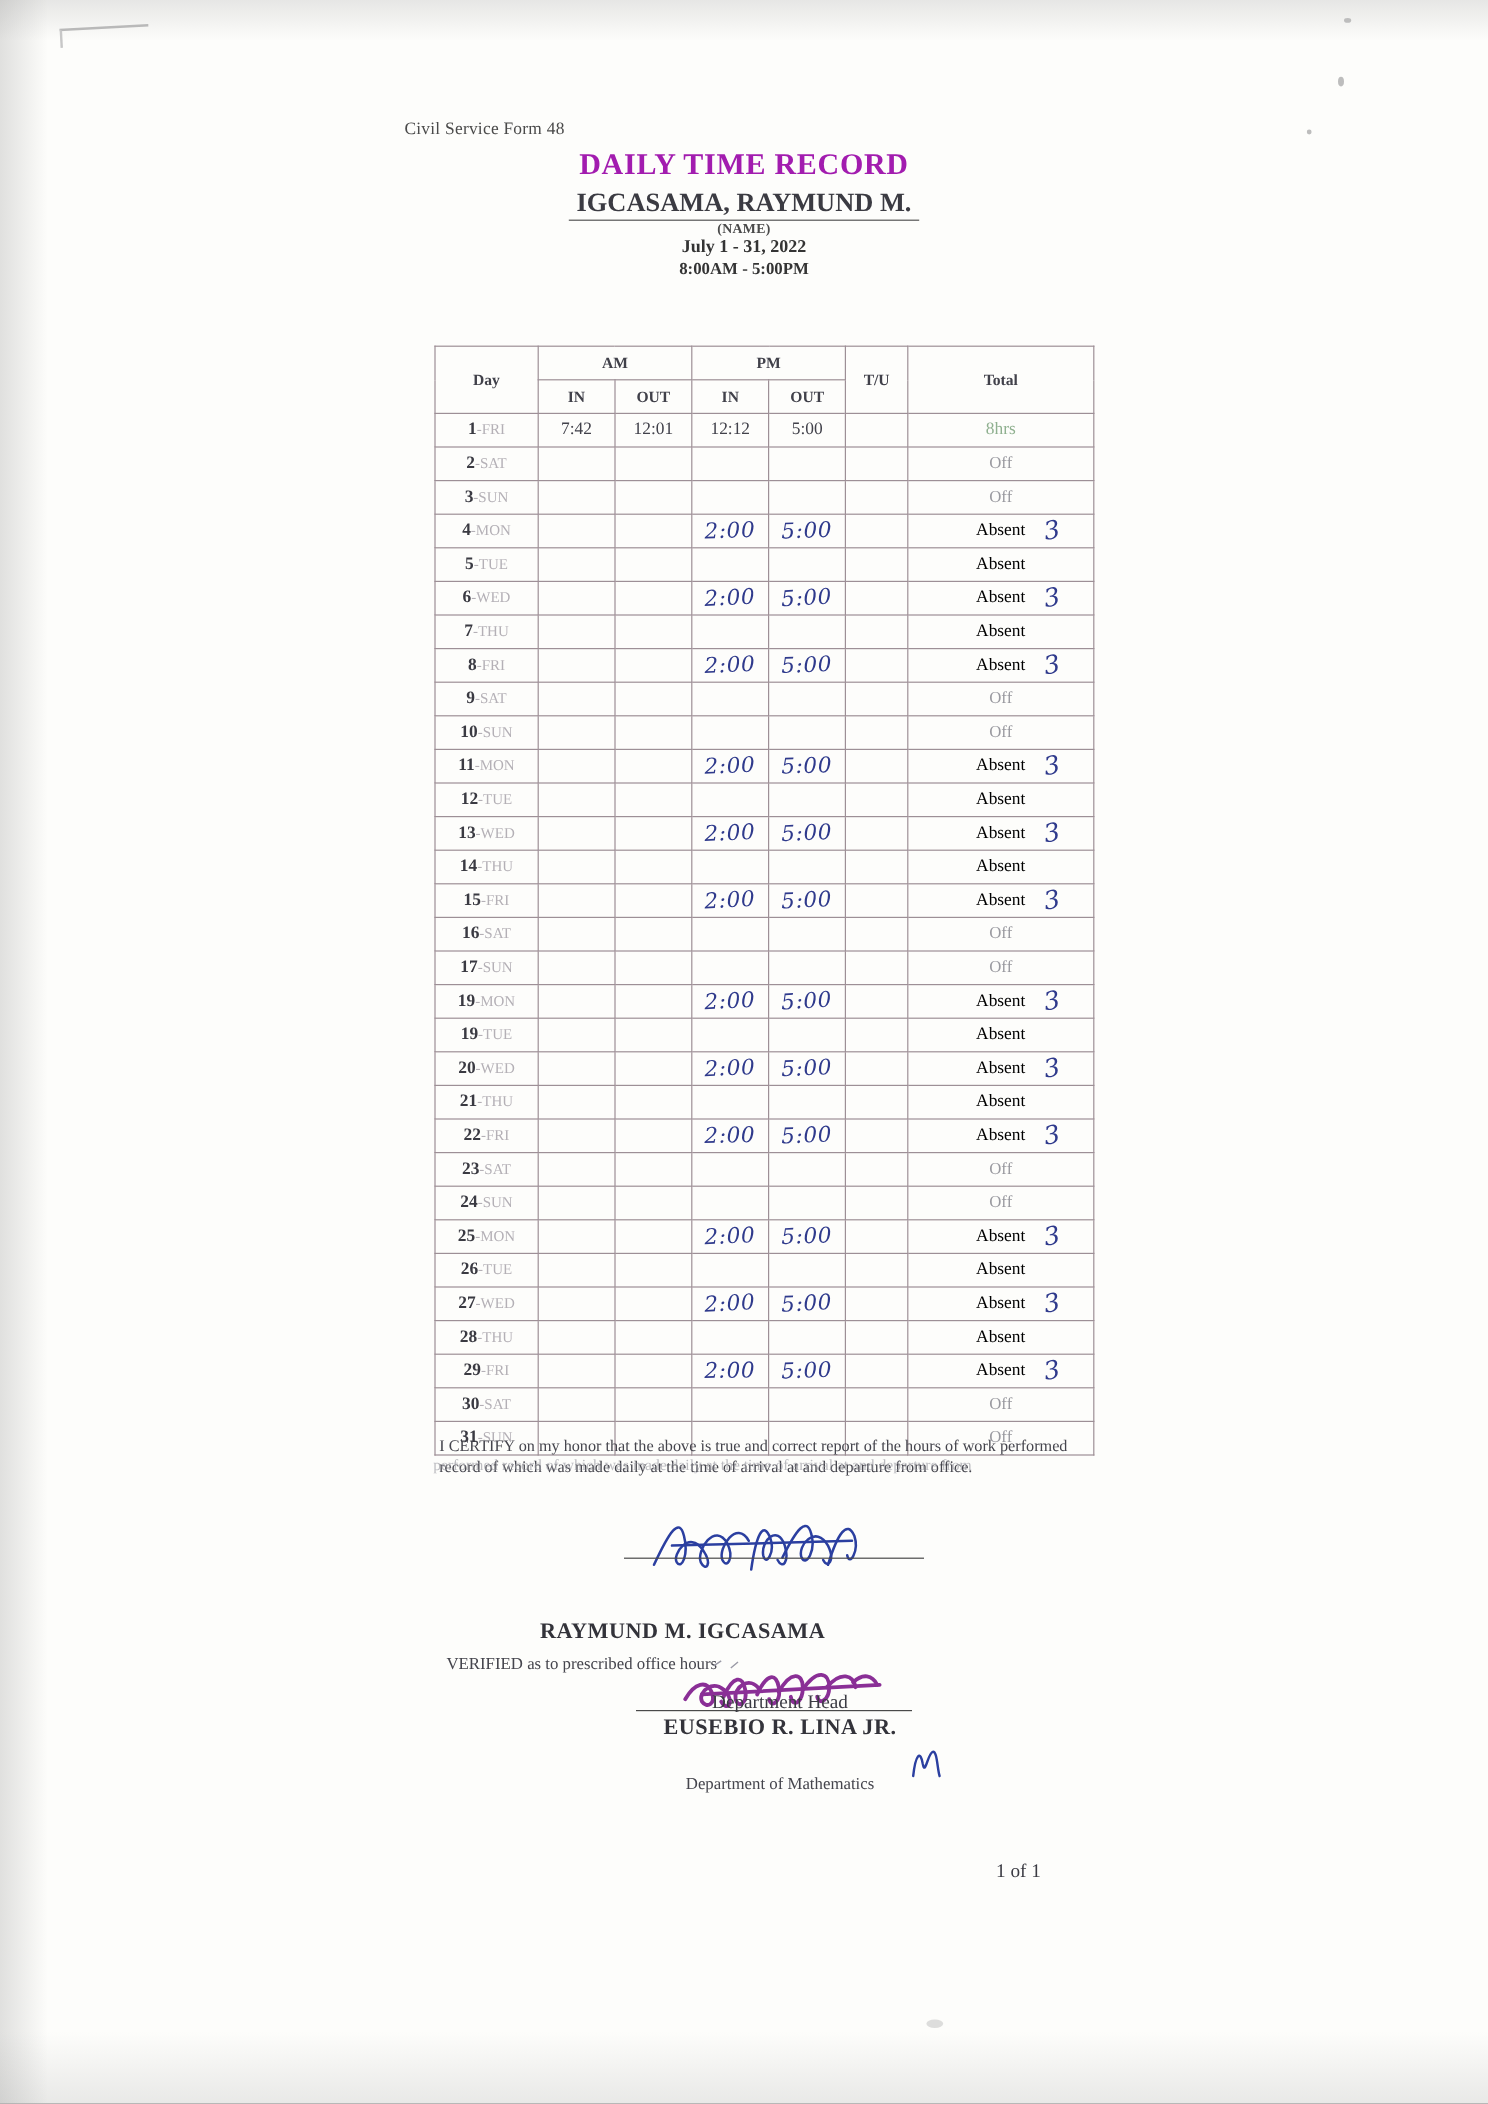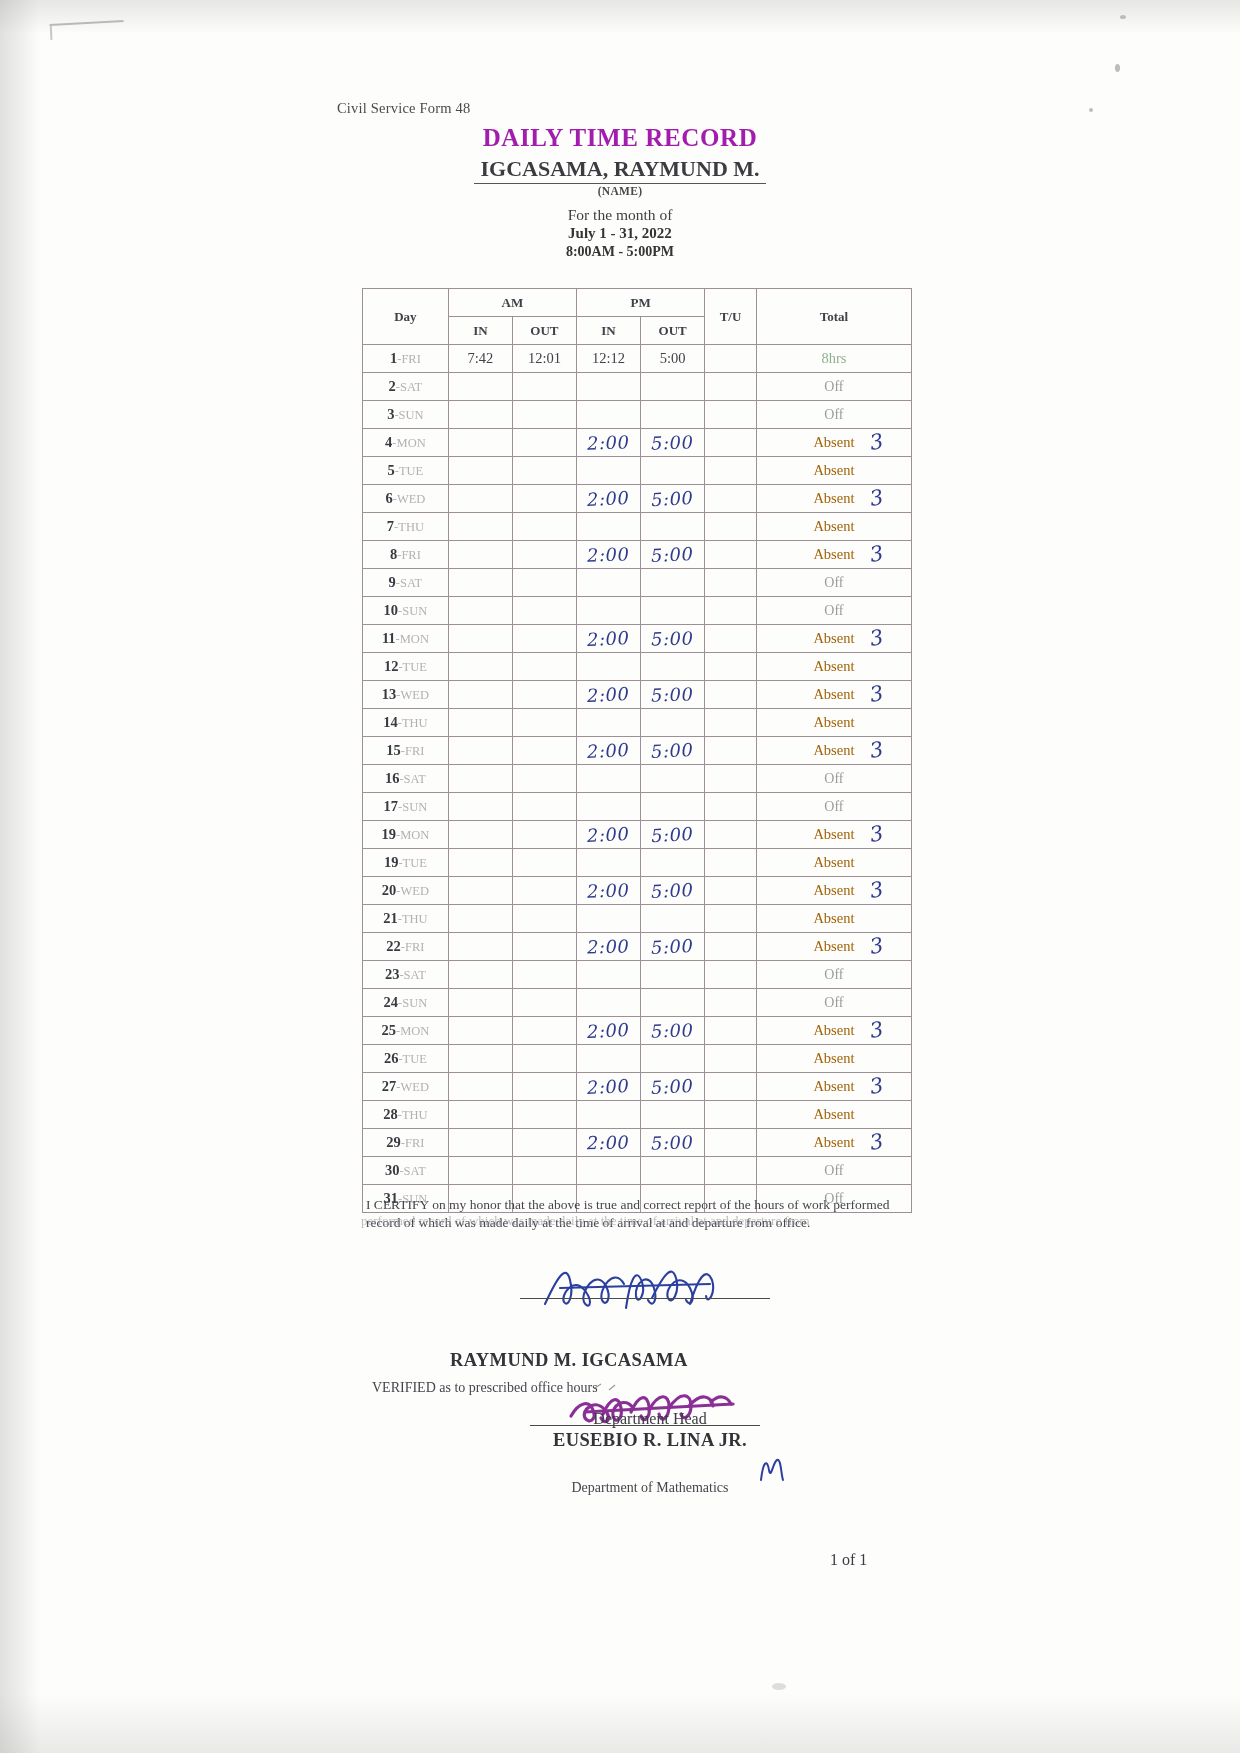--- a/index.html
+++ b/index.html
@@ -152,21 +152,21 @@
     padding-left: 7px;
     font-size: 14.5px;
     white-space: nowrap;
   }
   td.day .dnum { color: #3a3a42; font-weight: bold; }
   td.day .dabb { color: #b4b0b6; font-size: 12.5px; }
 
   td.printed { font-size: 14.5px; color: #3d3d45; }
   td.total { text-align: left; padding-left: 12px; position: relative; }
   .t-off { color: #9a9aa0; font-size: 14px; }
-  .t-absent { color: #a16207; font-size: 14.5px; }
+  .t-absent { color: #000000; font-size: 14.5px; }
   .t-hrs { color: #8fb08f; font-size: 14.5px; }
 
   
   .hw {
     font-family: "DejaVu Serif", serif;
     color: #2f3a8c;
     font-style: italic;
     font-size: 18px;
     letter-spacing: 0.5px;
     transform: rotate(-2deg);
@@ -289,21 +289,20 @@
   <div class="speck" style="left:772px; top:1683px; width:14px; height:7px; opacity:.5;"></div>
 
   <div class="content">
 
     <div class="form-no">Civil Service Form 48</div>
 
     <div class="titleblock">
       <div class="dtr-title">DAILY TIME RECORD</div>
       <div class="name-line">IGCASAMA, RAYMUND M.</div>
       <div class="name-sub">(NAME)</div>
-      <div class="for-month">For the month of</div>
       <div class="month-val">July 1 - 31, 2022</div>
       <div class="hours-val">8:00AM - 5:00PM</div>
     </div>
 
     <table class="dtr">
       <colgroup>
         <col style="width:82px">
         <col class="c-in">
           <col class="c-out">
         <col class="c-in">

